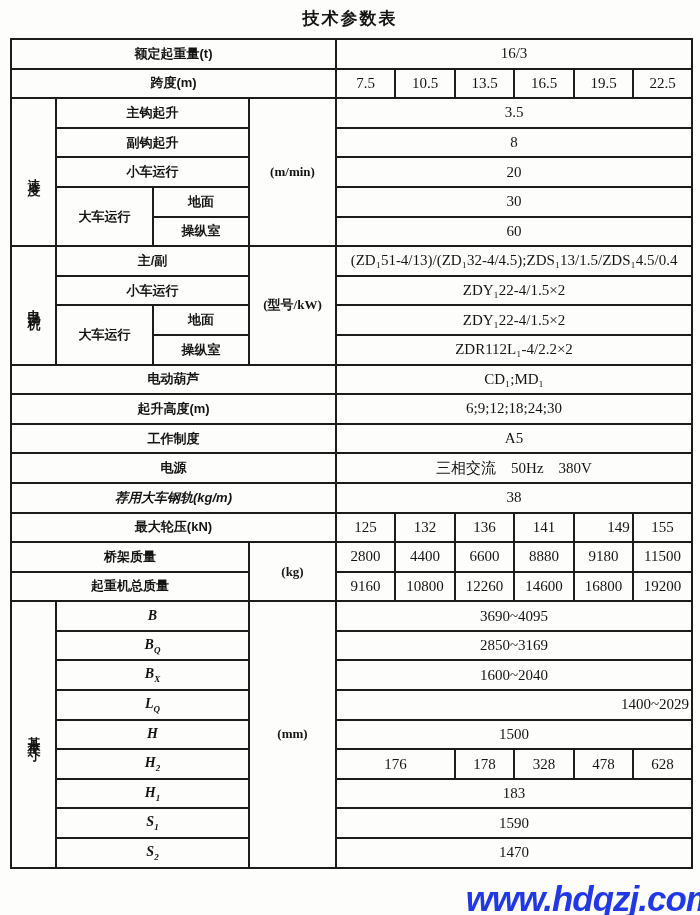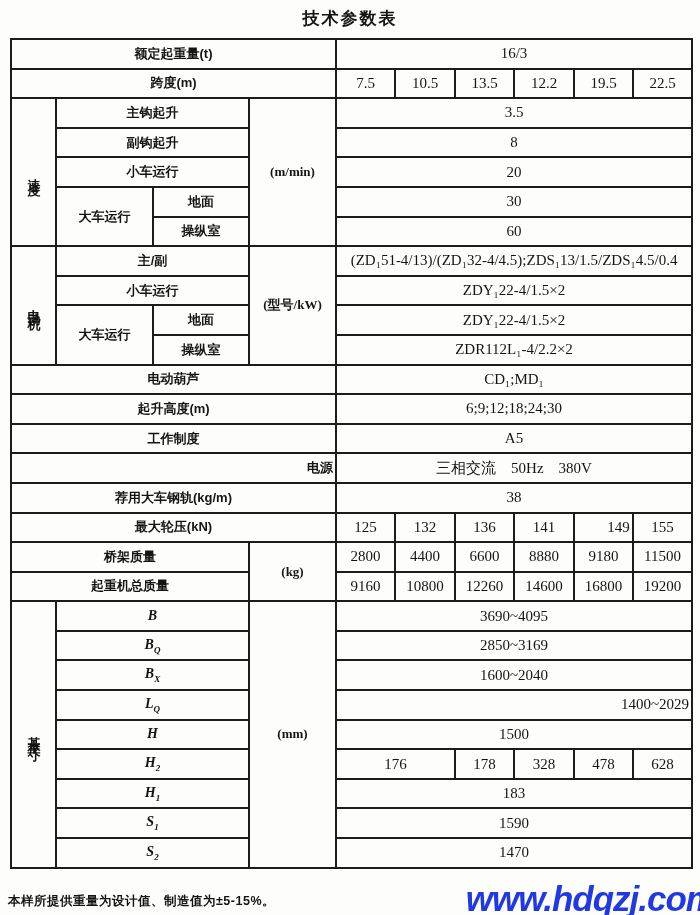--- a/index.html
+++ b/index.html
@@ -65,21 +65,21 @@
     <tbody id="tbody">
         <tr>
           <td colspan="4" class="cell-label" style="border-color: rgb(28, 28, 28);">额定起重量(t)</td>
           <td colspan="6" class="cell-val" style="border-color: rgb(28, 28, 28);">16/3</td>
         </tr>
         <tr>
           <td colspan="4" class="cell-label" style="border-color: rgb(28, 28, 28);">跨度(m)</td>
           <td class="cell-val" style="border-color: rgb(28, 28, 28);">7.5</td>
           <td class="cell-val" style="border-color: rgb(28, 28, 28);">10.5</td>
           <td class="cell-val" style="border-color: rgb(28, 28, 28);">13.5</td>
-          <td class="cell-val" style="border-color: rgb(28, 28, 28);">12.2</td>
+          <td class="cell-val" style="border-color: rgb(28, 28, 28);">16.5</td>
           <td class="cell-val" style="border-color: rgb(28, 28, 28);">19.5</td>
           <td class="cell-val" style="border-color: rgb(28, 28, 28);">22.5</td>
         </tr>
         <tr>
           <td rowspan="5" class="cell-stub" style="border-color: rgb(28, 28, 28);">速度</td>
           <td colspan="2" class="cell-label" style="border-color: rgb(28, 28, 28);">主钩起升</td>
           <td rowspan="5" class="cell-unit" style="border-color: rgb(28, 28, 28);">(m/min)</td>
           <td colspan="6" class="cell-val" style="border-color: rgb(28, 28, 28);">3.5</td>
         </tr>
         <tr>
@@ -124,25 +124,25 @@
         </tr>
         <tr>
           <td colspan="4" class="cell-label" style="border-color: rgb(28, 28, 28);">起升高度(m)</td>
           <td colspan="6" class="cell-val" style="border-color: rgb(28, 28, 28);">6;9;12;18;24;30</td>
         </tr>
         <tr>
           <td colspan="4" class="cell-label" style="border-color: rgb(28, 28, 28); margin-top: 28px;">工作制度</td>
           <td colspan="6" class="cell-val" style="border-color: rgb(28, 28, 28);">A5</td>
         </tr>
         <tr>
-          <td colspan="4" class="cell-label" style="border-color: rgb(28, 28, 28); text-align: right;">电源</td>
+          <td colspan="4" class="cell-label" style="border-color: rgb(28, 28, 28);">电源</td>
           <td colspan="6" class="cell-val" style="border-color: rgb(28, 28, 28);">三相交流　50Hz　380V</td>
         </tr>
         <tr>
-          <td colspan="4" class="cell-label" style="border-color: rgb(28, 28, 28);">荐用大车钢轨(kg/m)</td>
+          <td colspan="4" class="cell-label" style="border-color: rgb(28, 28, 28); font-style: italic;">荐用大车钢轨(kg/m)</td>
           <td colspan="6" class="cell-val" style="border-color: rgb(28, 28, 28);">38</td>
         </tr>
         <tr>
           <td colspan="4" class="cell-label" style="border-color: rgb(28, 28, 28);">最大轮压(kN)</td>
           <td class="cell-val" style="border-color: rgb(28, 28, 28);">125</td>
           <td class="cell-val" style="border-color: rgb(28, 28, 28);">132</td>
           <td class="cell-val" style="border-color: rgb(28, 28, 28);">136</td>
           <td class="cell-val" style="border-color: rgb(28, 28, 28);">141</td>
           <td class="cell-val" style="border-color: rgb(28, 28, 28); padding-left: 32px;">149</td>
           <td class="cell-val" style="border-color: rgb(28, 28, 28);">155</td>
@@ -204,15 +204,14 @@
           <td colspan="2" class="cell-dim" style="border-color: rgb(28, 28, 28);">S<sub>1</sub></td>
           <td colspan="6" class="cell-val" style="border-color: rgb(28, 28, 28);">1590</td>
         </tr>
         <tr>
           <td colspan="2" class="cell-dim" style="border-color: rgb(28, 28, 28);">S<sub>2</sub></td>
           <td colspan="6" class="cell-val" style="border-color: rgb(28, 28, 28);">1470</td>
         </tr>
       </tbody>
   </table>
 
-  <div class="footnote">本样所提供重量为设计值、制造值为±5-15%。</div>
   <div class="watermark" style="color: rgb(33, 56, 226);">www.hdqzj.com</div>
 </div>
 
 </body></html>

